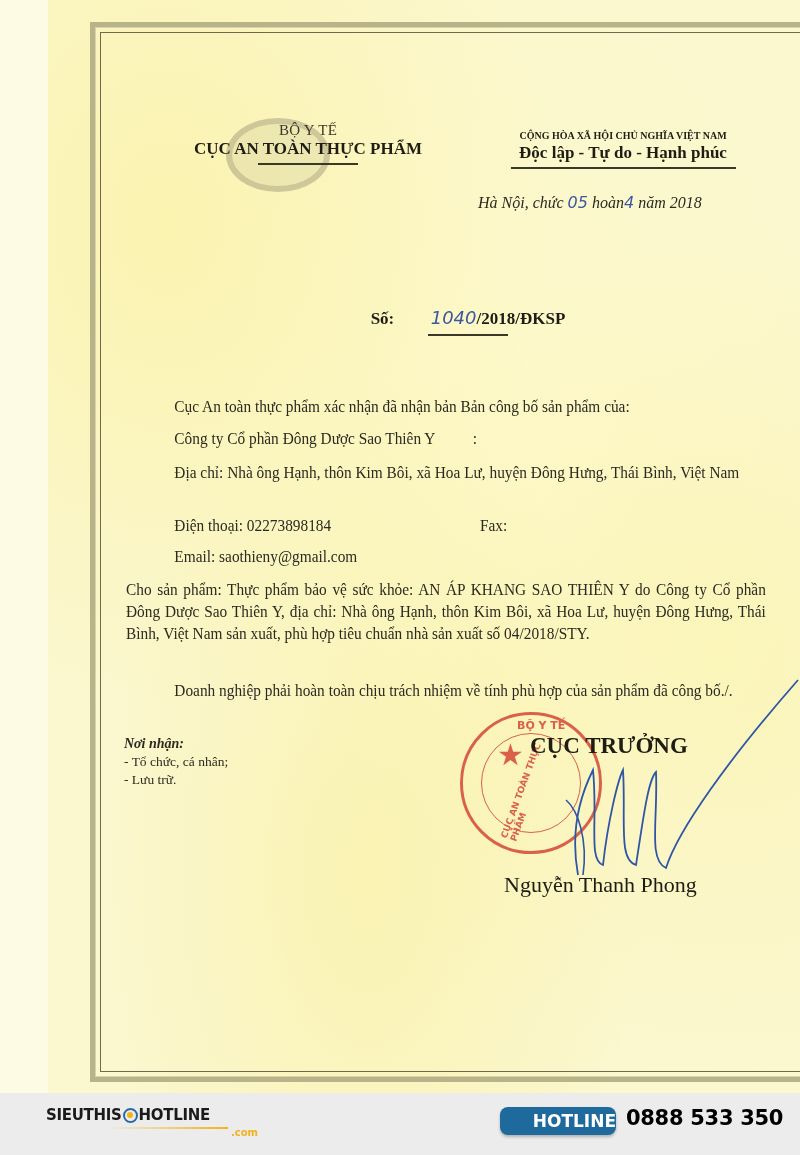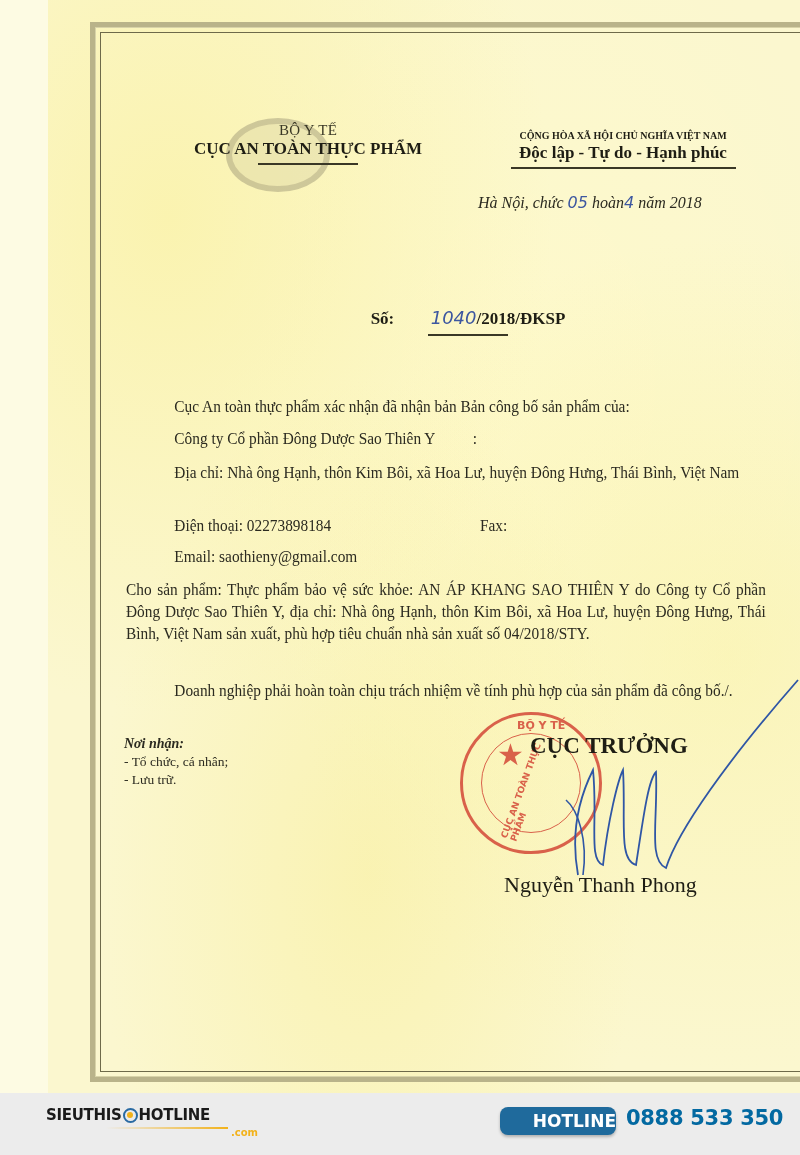--- a/index.html
+++ b/index.html
@@ -85,21 +85,21 @@
   }
   .logo-o::after { content:""; position:absolute; left:2px; top:2px; width:6px; height:6px; background:#f2b21b; border-radius:50%; }
   .logo-line { position:absolute; left:60px; top:21px; width:122px; height:2px; background:linear-gradient(90deg, rgba(242,178,27,0), #f2b21b); }
   .logo-com { position:absolute; left:185px; top:21px; font-family:"DejaVu Sans", sans-serif; font-size:10px; color:#f2b21b; font-weight:bold; }
   .hotline-pill {
     position:absolute; left:500px; top:14px; width:116px; height:28px; border-radius:8px;
     background:#1f6a9c; color:#fff; font-family:"DejaVu Sans", sans-serif; font-weight:bold;
     font-size:17px; text-align:right; line-height:28px; box-shadow:0 2px 3px rgba(0,0,0,0.25);
   }
   .hotline-num {
-    position:absolute; left:626px; top:13px; color:#0369a1; font-family:"DejaVu Sans", sans-serif;
+    position:absolute; left:626px; top:13px; color:#000000; font-family:"DejaVu Sans", sans-serif;
     font-weight:bold; font-size:21px; letter-spacing:-0.3px;
   }
 </style>
 </head>
 <body>
 
 <div class="paper">
   <div class="frame-outer"></div>
   <div class="frame-inner"></div>
 

